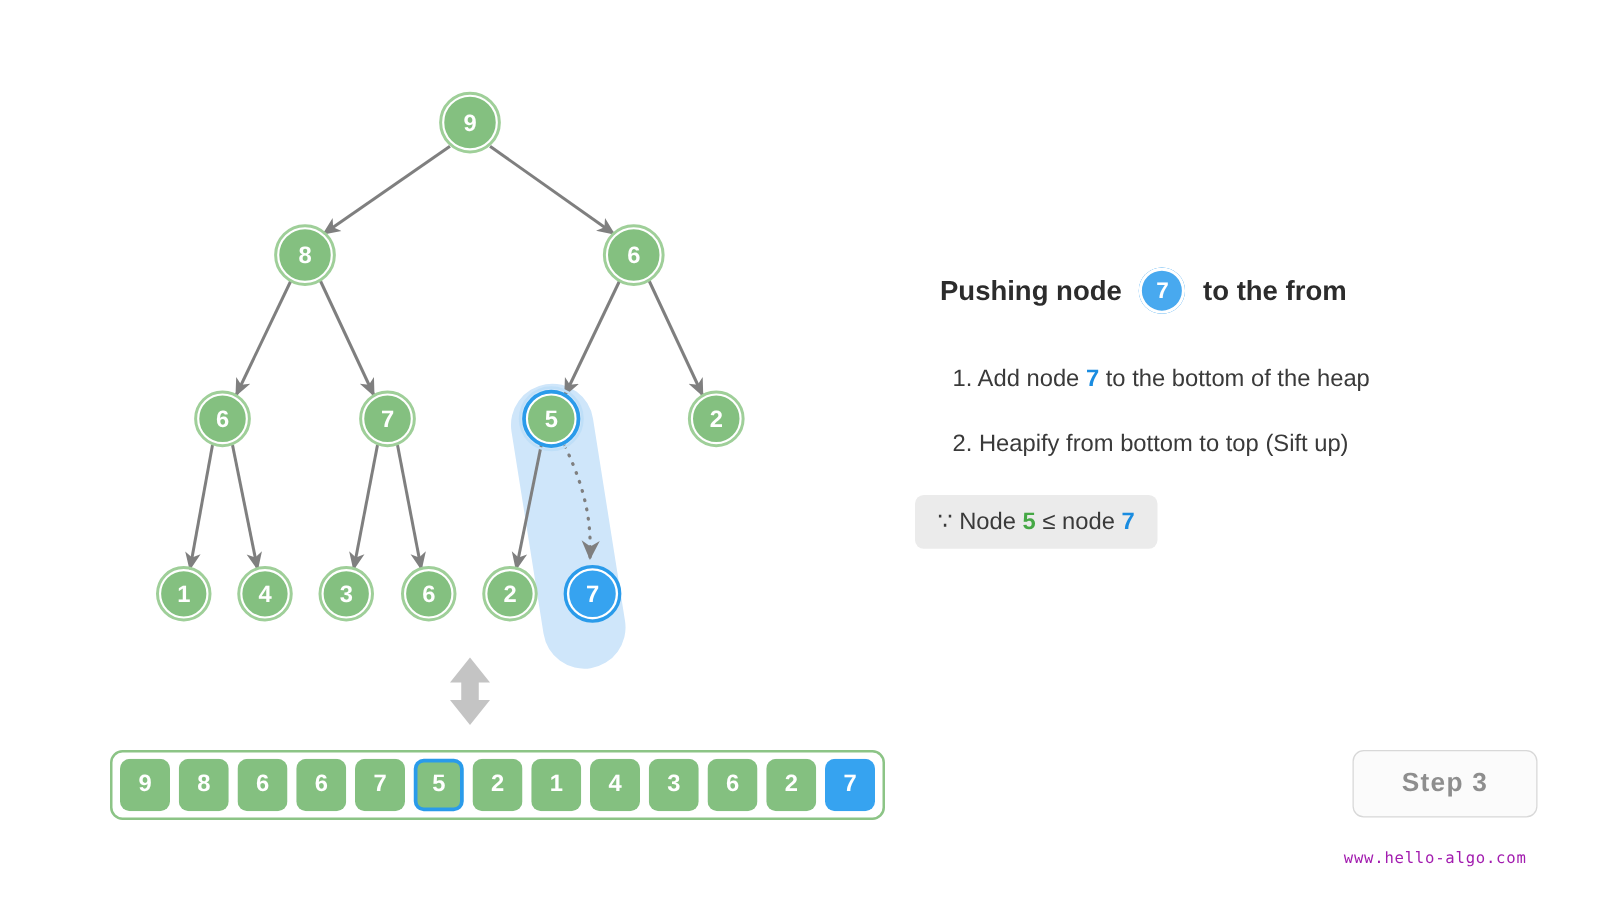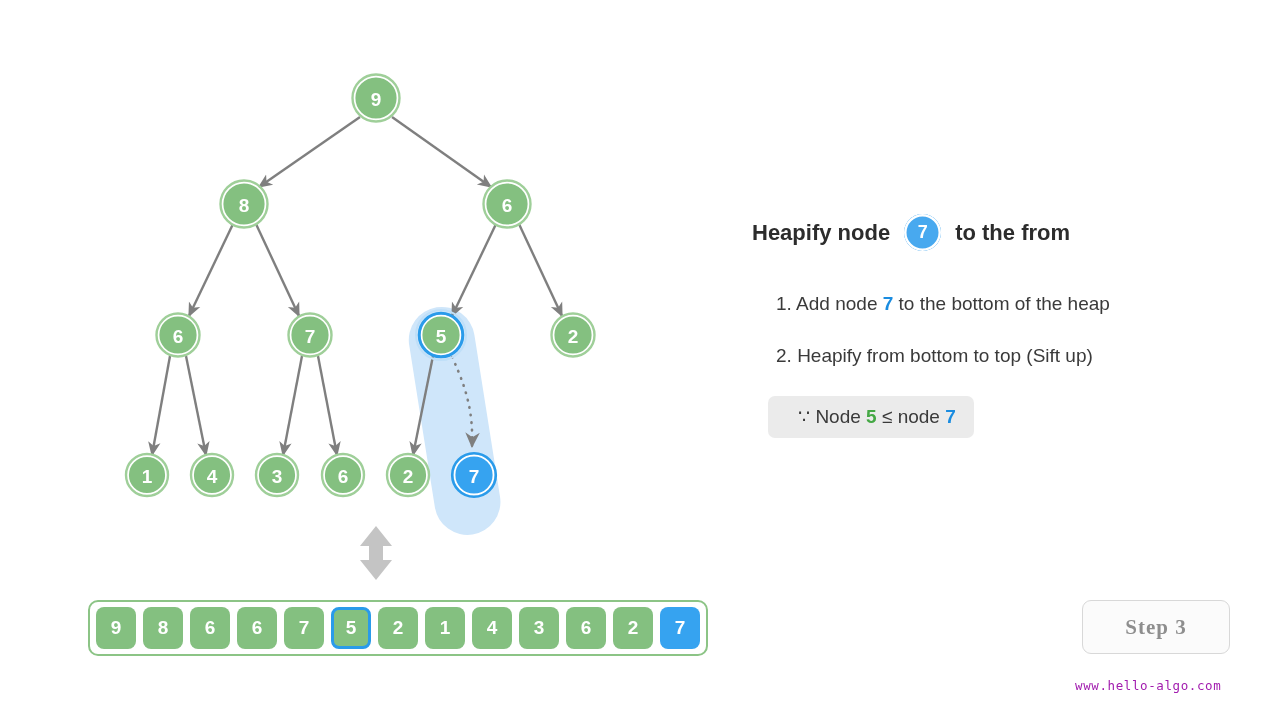--- a/index.html
+++ b/index.html
@@ -109,56 +109,56 @@
     background: #48a9ef;
     box-shadow: 0 0 0 2.5px #ffffff inset, 0 0 0 3.5px #48a9ef inset;
     color: #ffffff;
     font-size: 18px;
     font-weight: 600;
     margin: 0 14px;
   }
 
   .step-line {
     position: absolute;
-    left: 24px;
+    left: 10px;
     font-size: 19px;
     color: #3a3a3a;
     white-space: nowrap;
   }
   #step-1 { top: 293px; }
   #step-2 { top: 345px; }
   .hl-blue  { color: #1a8ce0; font-weight: bold; }
   .hl-green { color: #45a845; font-weight: bold; }
 
   #reason-box {
     position: absolute;
-    left: 768px;
+    left: 732px;
     top: 396px;
     background: #ebebeb;
     border-radius: 7px;
-    padding: 9px 18px 10px 30px;
+    padding: 9px 18px 10px 18px;
     font-size: 19px;
     color: #3a3a3a;
     white-space: nowrap;
   }
 
   #step-badge {
     position: absolute;
     left: 1082px;
     top: 600px;
     width: 148px;
     height: 54px;
     box-sizing: border-box;
     border: 1.5px solid #d8d8d8;
     border-radius: 9px;
     background: #fbfbfb;
     display: flex;
     align-items: center;
     justify-content: center;
-    font-family: Liberation Serif, serif;
+    font-family: Liberation Sans, sans-serif;
     font-size: 21px;
     font-weight: bold;
     color: #8e8e8e;
     letter-spacing: 1px;
   }
 
   #watermark {
     position: absolute;
     left: 1075px;
     top: 678px;
@@ -304,21 +304,21 @@
     <div class="array-cell">3</div>
     <div class="array-cell">6</div>
     <div class="array-cell">2</div>
     <div class="array-cell filled">7</div>
   </div>
 </div>
 
 <div id="panel">
 
   <div id="panel-title">
-    <span class="title-seg">Heapify node</span>
+    <span class="title-seg">Pushing node</span>
     <span id="title-badge">7</span>
     <span class="title-seg">to the from</span>
   </div>
 
   <div class="step-line" id="step-1">
     <span>1.</span>
     <span>Add node</span>
     <span class="hl-blue">7</span>
     <span>to the bottom of the heap</span>
   </div>

